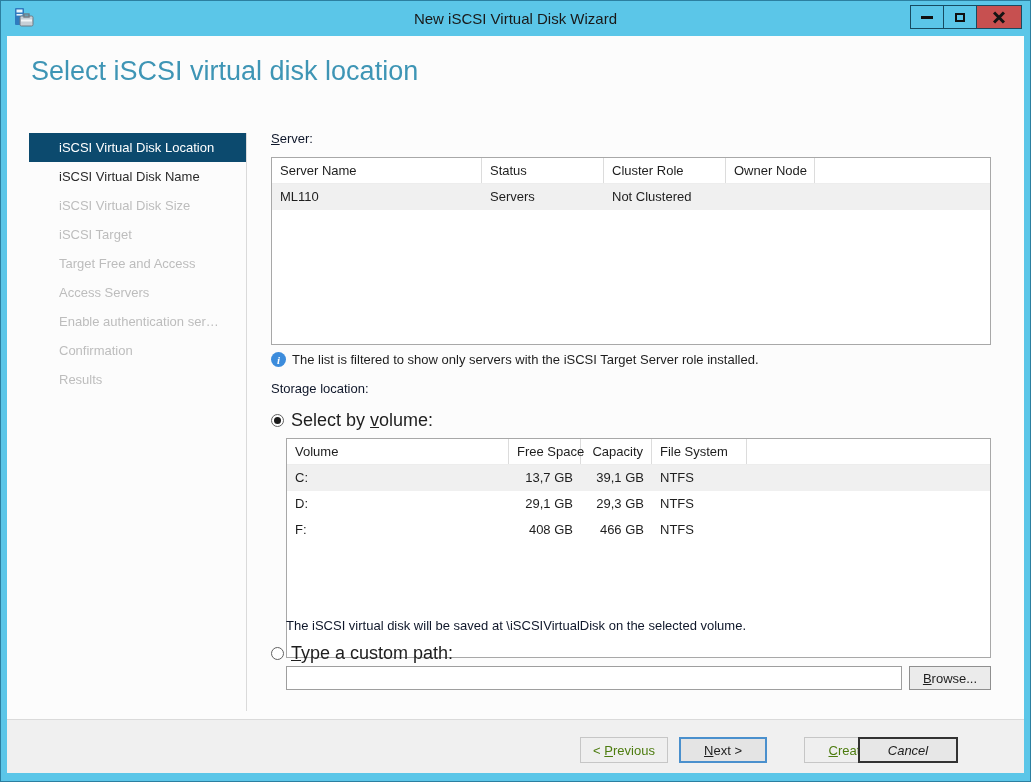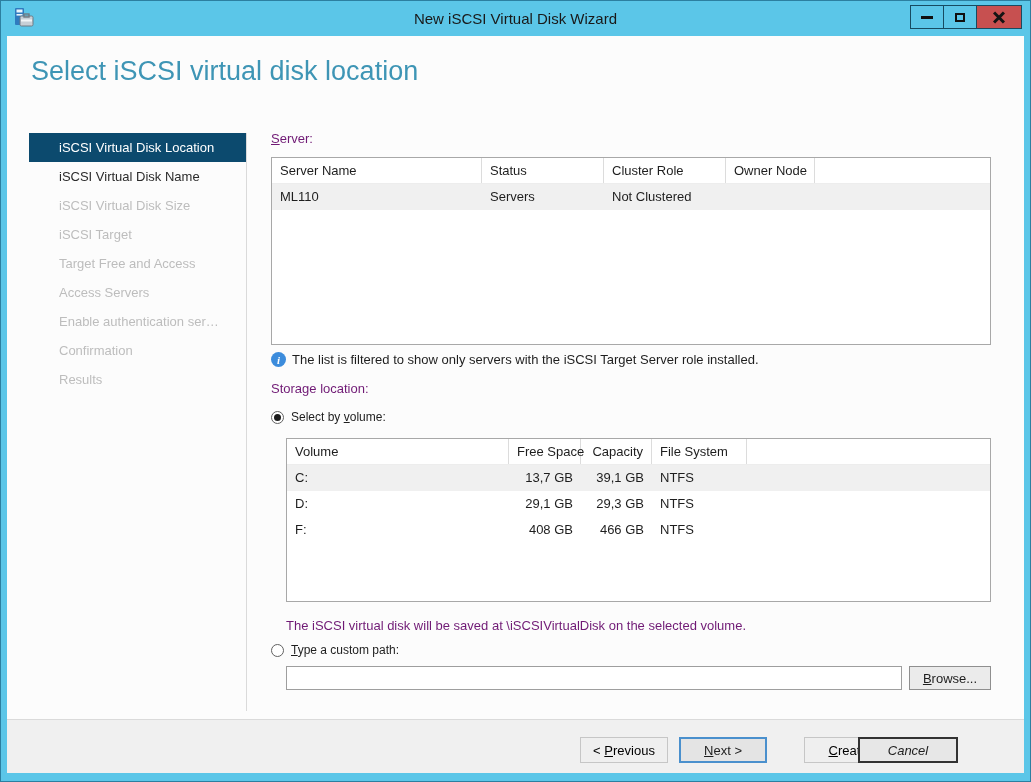--- a/index.html
+++ b/index.html
@@ -32,21 +32,21 @@
   .page-heading { position:absolute; left:24px; top:20px; font-size:27px;
     font-weight:300; color:#3E95B5; }
   
   .sidebar { position:absolute; left:22px; top:97px; width:217px; }
   .side-item { height:29px; line-height:29px; padding-left:30px; font-size:13px; color:#2B2B2B;
     white-space:nowrap; overflow:hidden; }
   .side-item.selected { background:#0c4a6e; color:#FFFFFF; }
   .side-item.disabled { color:#BDBDBD; }
   .side-divider { position:absolute; left:239px; top:97px; height:578px; width:1px; background:#DADADA; }
   
-  .field-label { position:absolute; font-size:13px; color:#701a75; }
+  .field-label { position:absolute; font-size:13px; color:#0f172a; }
   .ak { text-decoration:underline; }
   .listview { position:absolute; background:#FFFFFF; border:1px solid #A8A8A8; overflow:hidden; }
   .lv-head { display:flex; height:26px; border-bottom:1px solid #EDEDED; }
   .th { line-height:25px; padding:0 8px; font-size:13px; color:#1E1E1E;
     border-right:1px solid #DCDCDC; white-space:nowrap; }
   .th.last { border-right:none; flex:1; }
   .lv-row { display:flex; height:26px; }
   .lv-row.selected { background:#F0F0F0; }
   .td { line-height:26px; padding:0 8px; font-size:13px; white-space:nowrap; }
   .right { text-align:right; }
@@ -54,34 +54,34 @@
   .sc1{width:210px} .sc2{width:122px} .sc3{width:122px} .sc4{width:89px} .sc5{flex:1}
   
   .vc1{width:222px} .vc2{width:72px} .vc3{width:71px} .vc4{width:95px} .vc5{flex:1}
   
   .info-note { position:absolute; left:264px; top:316px; display:flex; align-items:center; }
   .info-icon { width:15px; height:15px; border-radius:50%; background:#3C8CDC; color:#fff;
     font-size:11px; font-weight:bold; font-family:"Liberation Serif",serif; font-style:italic;
     display:flex; align-items:center; justify-content:center; margin-right:6px; flex:none; }
   .note-text { font-size:13px; color:#1E1E1E; }
   
-  .radio-row { position:absolute; display:flex; align-items:center; font-size:12px; }
+  .radio-row { position:absolute; display:flex; align-items:center; font-size:18px; }
   .radio { width:13px; height:13px; border-radius:50%; border:1px solid #616161; background:#FFF;
     margin-right:7px; position:relative; flex:none; }
   .radio.checked::after { content:""; position:absolute; left:2px; top:2px; width:7px; height:7px;
     border-radius:50%; background:#1B1B1B; }
   
   .path-input { position:absolute; left:279px; top:630px; width:616px; height:24px;
     border:1px solid #9E9E9E; background:#FFF; font-size:13px; padding:0 6px;
     font-family:"Liberation Sans",sans-serif; }
   
   .btn { position:absolute; height:26px; display:flex; align-items:center; justify-content:center;
     font-size:13px; background:#E7E7E7; border:1px solid #ADADAD; color:#1E1E1E; cursor:default;
     white-space:nowrap; }
-  .btn.disabled { color:#000000; border-color:#C6C6C6; background:#EFEFEF; }
+  .btn.disabled { color:#4d7c0f; border-color:#C6C6C6; background:#EFEFEF; }
   .btn.focused { border:2px solid #4A90CD; background:#E4E4E4; }
   .btn.dark { border:2px solid #323232; }
   .browse-btn { left:902px; top:630px; width:82px; position:absolute; height:24px;
     display:flex; align-items:center; justify-content:center; font-size:13px;
     background:#EBEBEB; border:1px solid #8F8F8F; }
   
   .footer { position:absolute; left:6px; right:6px; top:718px; height:54px;
     background:#F0F0F0; border-top:1px solid #DADADA; }
   .btn-previous { left:573px; top:17px; width:88px; }
   .btn-next     { left:672px; top:17px; width:88px; }
@@ -158,21 +158,21 @@
       <span class="note-text">The list is filtered to show only servers with the iSCSI Target Server role installed.</span>
     </div>
 
     <div class="field-label" style="left:264px; top:345px;">Storage location:</div>
 
     <div class="radio-row" style="left:264px; top:374px;">
       <span class="radio checked"></span>
       <span><span>Select by </span><span class="ak">v</span><span>olume:</span></span>
     </div>
 
-    <div class="listview" style="left:279px; top:402px; width:705px; height:164px;">
+    <div class="listview" style="left:279px; top:402px; width:705px; height:220px;">
       <div class="lv-head">
         <div class="th vc1">Volume</div>
         <div class="th vc2 right">Free Space</div>
         <div class="th vc3 right">Capacity</div>
         <div class="th vc4">File System</div>
         <div class="th vc5 last"></div>
       </div>
       <div class="lv-row selected">
         <div class="td vc1">C:</div>
         <div class="td vc2 right">13,7 GB</div>

